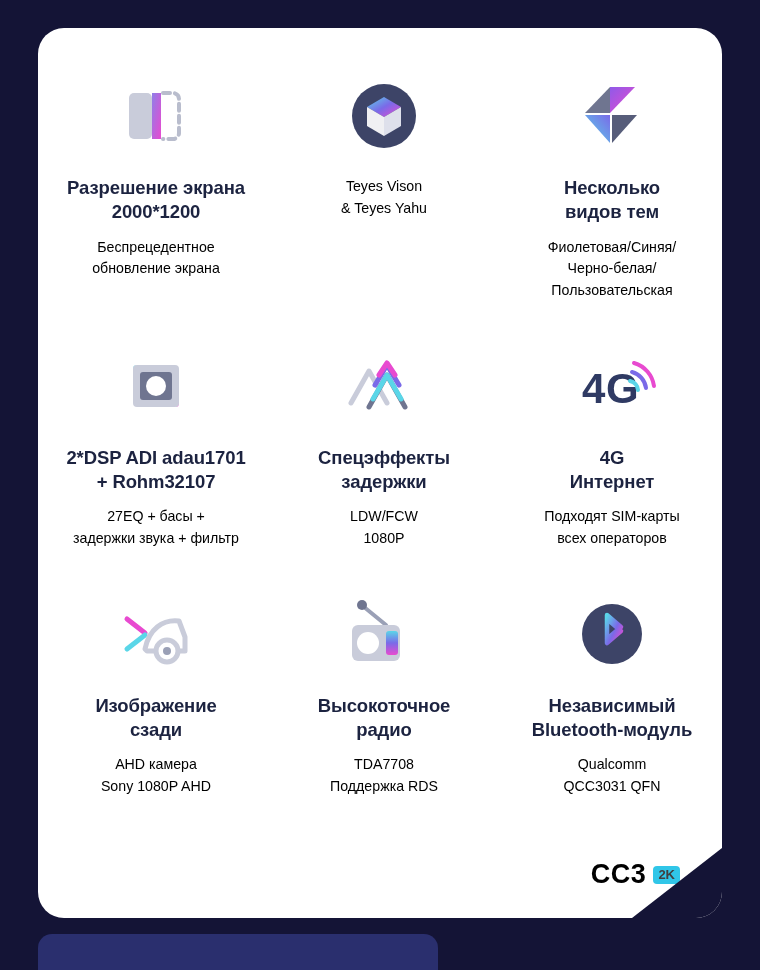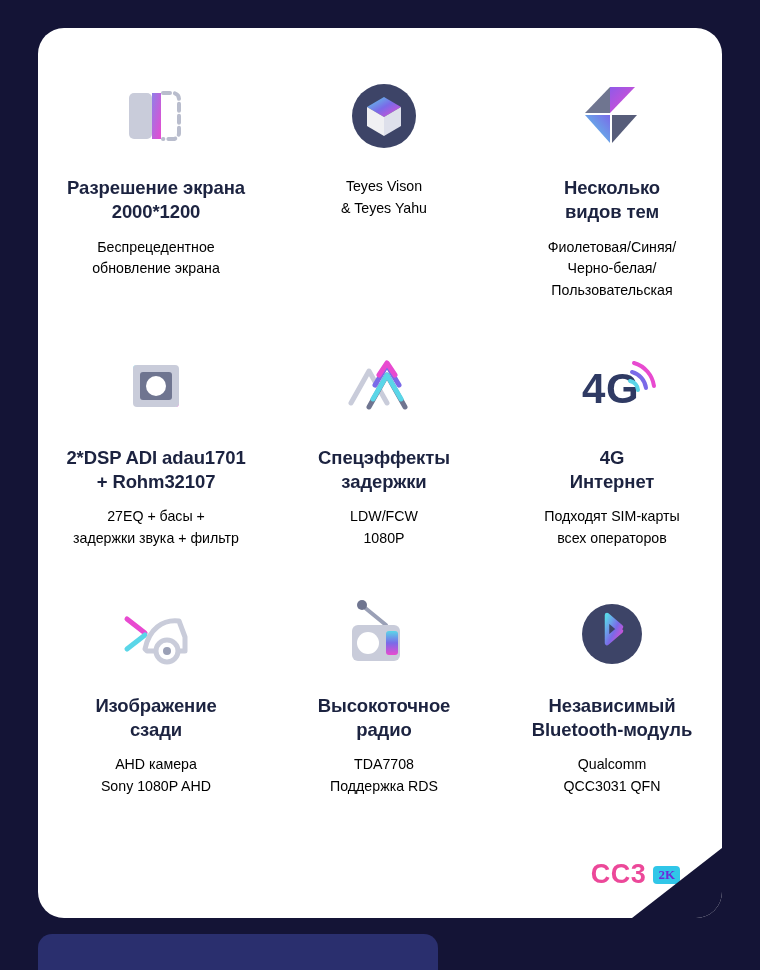--- a/index.html
+++ b/index.html
@@ -82,32 +82,31 @@
     position: absolute;
     right: 42px;
     bottom: 28px;
     display: flex;
     align-items: center;
     gap: 7px;
   }
   .logo-text {
     font-size: 27px;
     font-weight: bold;
-    color: #ec4899;
+    color: #000000;
     letter-spacing: 0.5px;
   }
   .logo-badge {
     background: #30c6e8;
-    color: #6d28d9;
+    color: #404040;
     font-size: 13px;
     font-weight: bold;
     border-radius: 4px;
     padding: 2px 5px 3px 5px;
     line-height: 1;
-    font-family: Liberation Serif, serif;
   }
   .bottom-strip {
     position: absolute;
     left: 38px;
     bottom: 0;
     width: 400px;
     height: 36px;
     background: #2a2f6e;
     border-top-left-radius: 14px;
     border-top-right-radius: 14px;

